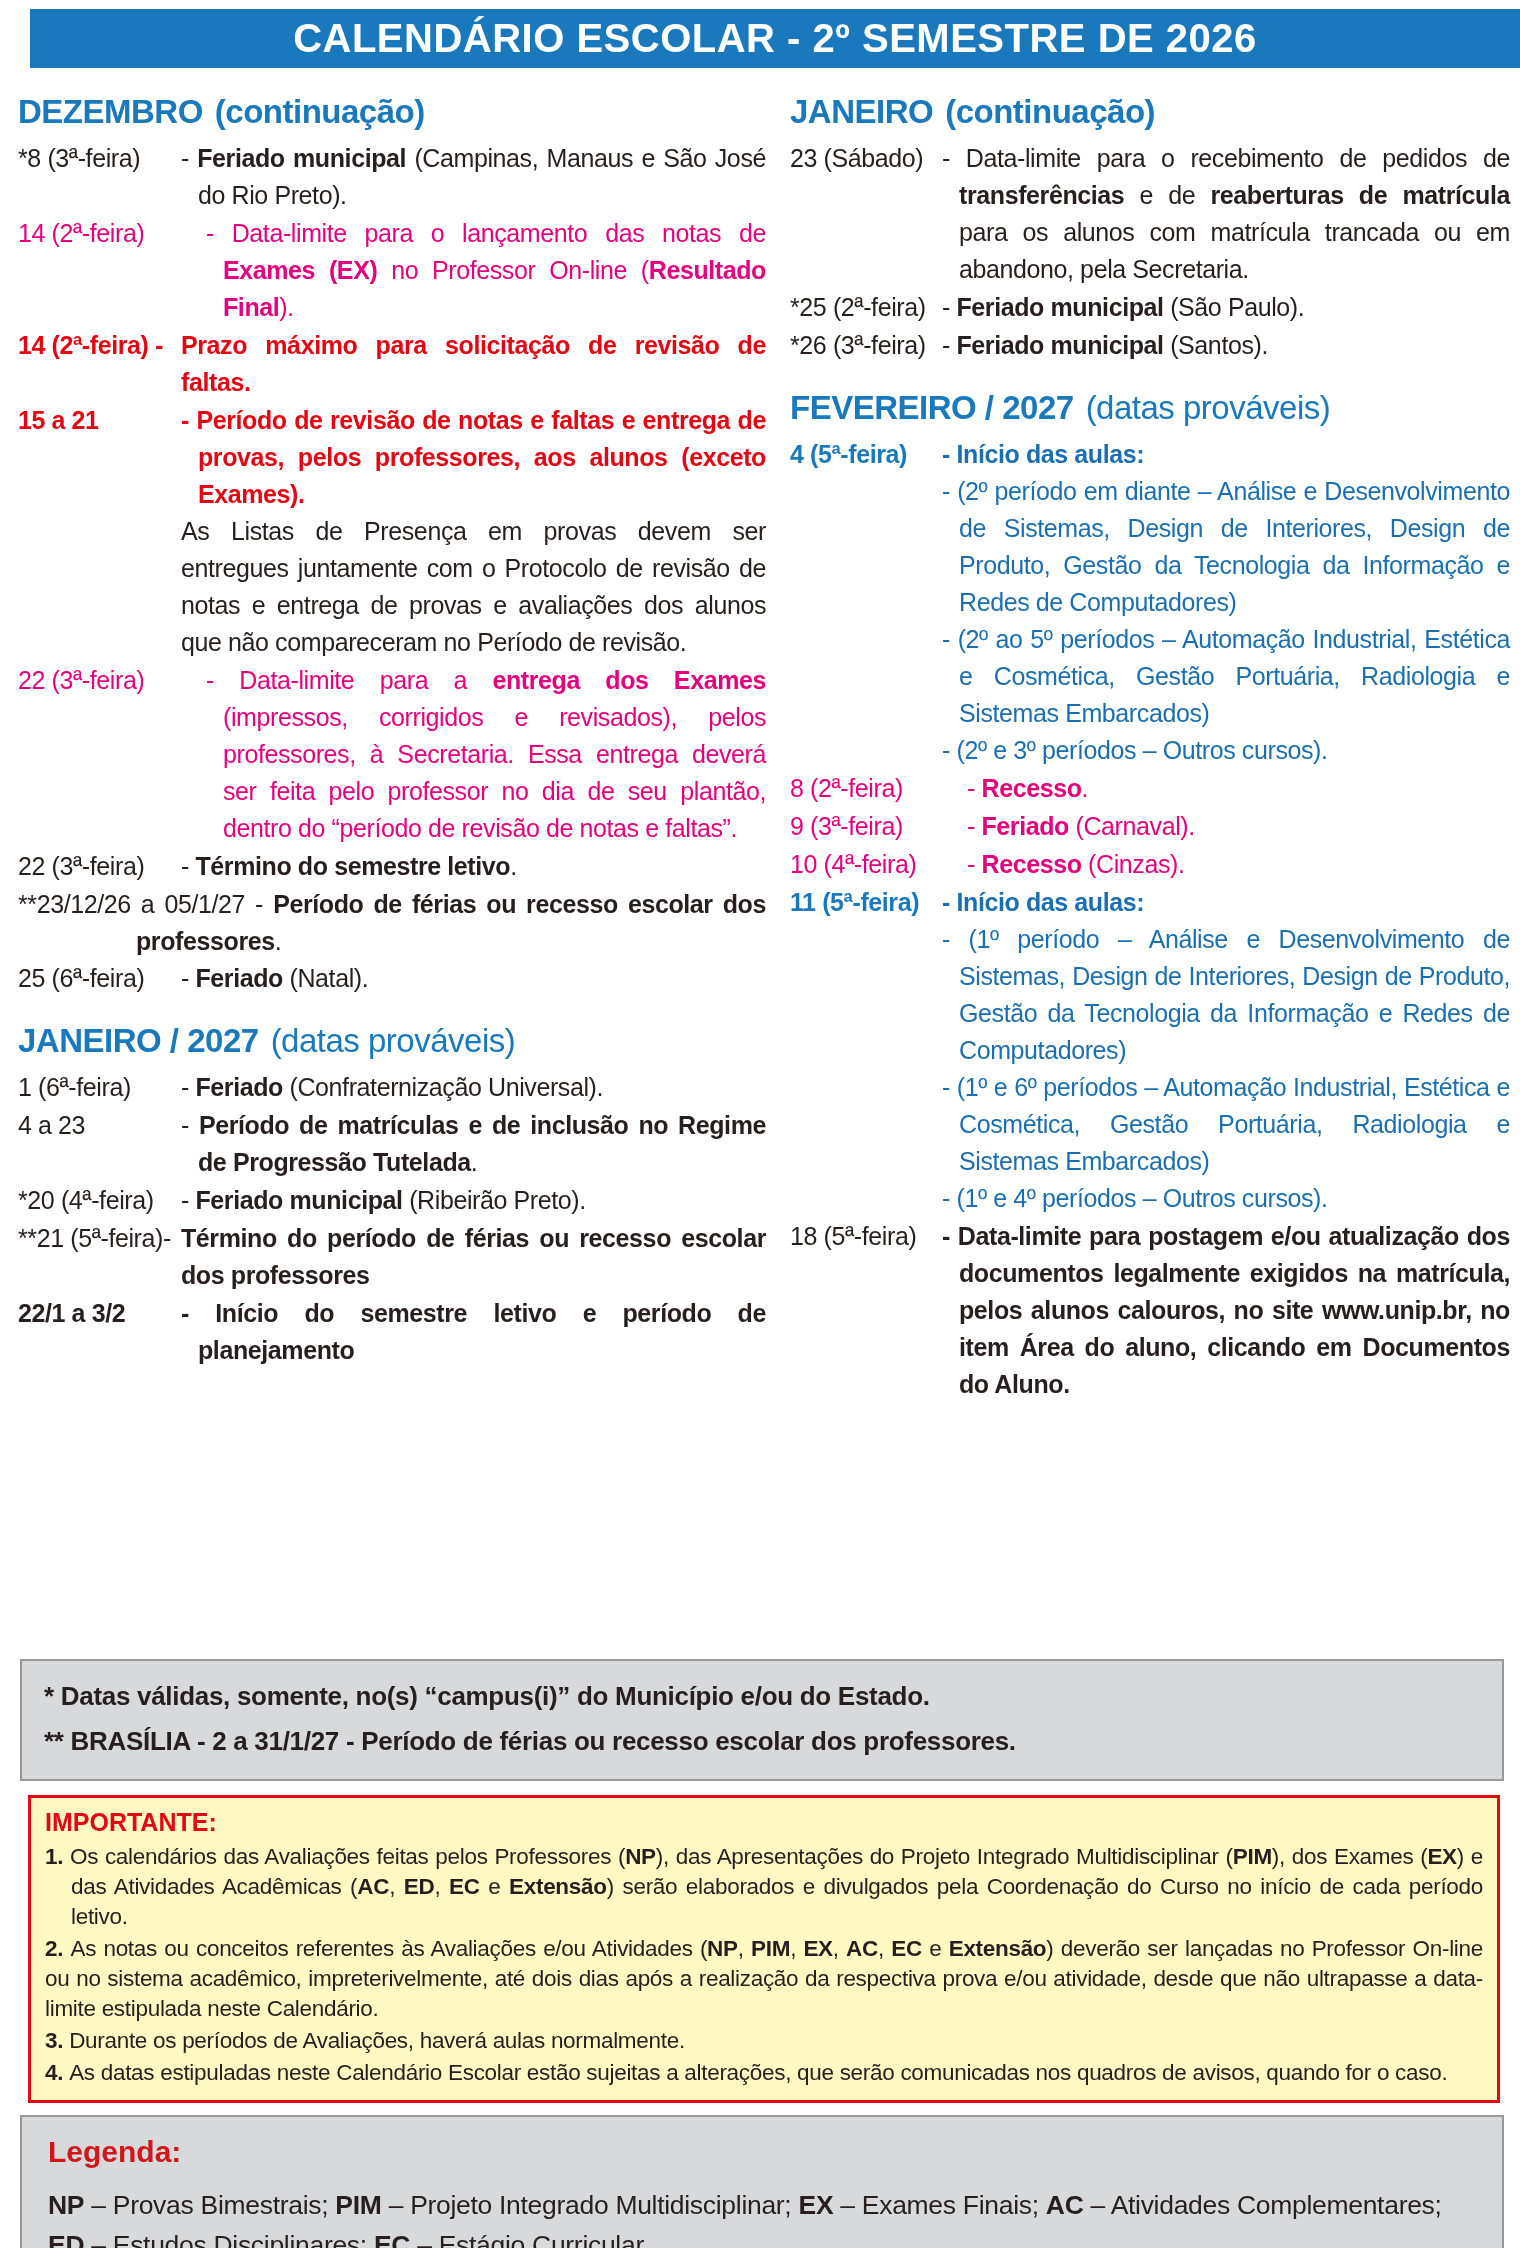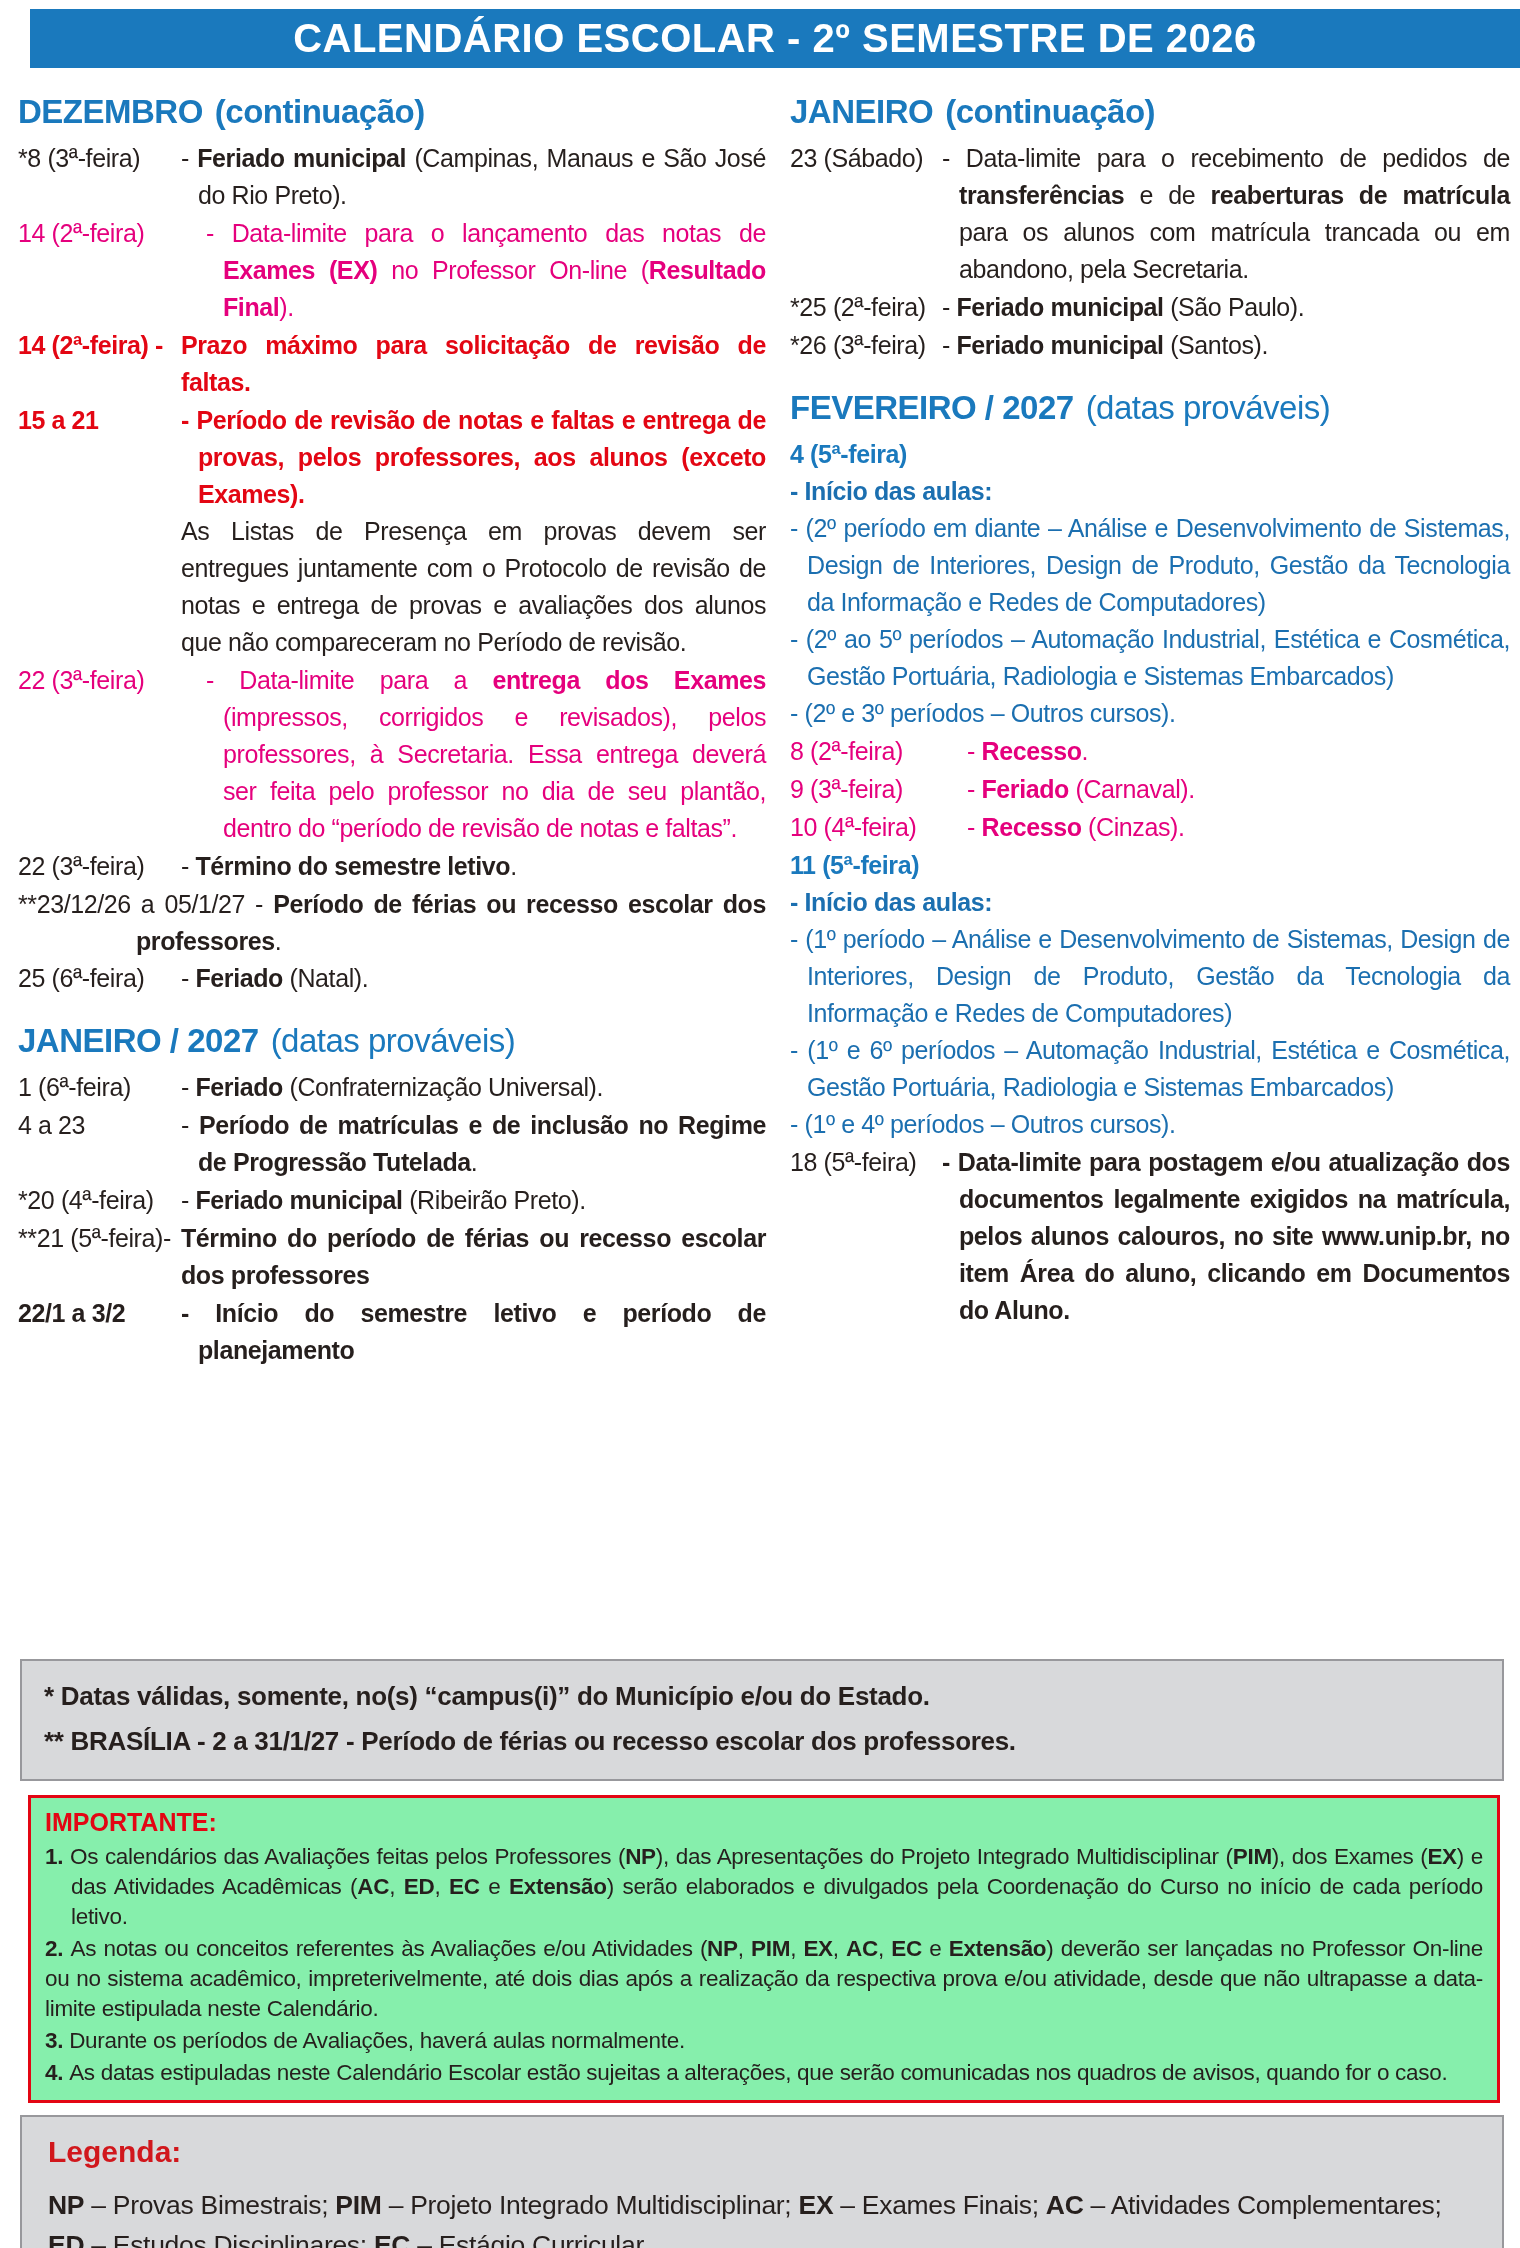--- a/index.html
+++ b/index.html
@@ -39,33 +39,33 @@
   .body{flex:1;min-width:0;}
   p.para,p.note,p.fullpara{margin:0;text-align:justify;}
   p.para{padding-left:17px;text-indent:-17px;}
   p.fullpara{padding-left:118px;text-indent:-118px;}
 
   .b{font-weight:bold;}
   .it{}
   .black{color:#261f1d;}
   .pink{color:#e5007d;gap:25px;}
   .red{color:#e30613;}
-  .blue{color:#1b6fb0;flex-direction:column;}
+  .blue{color:#1b6fb0;}
   .blue .date{color:#1a79bd;}
 
   
   .bottom{position:absolute;left:20px;right:16px;top:1659px;}
   .graybox{
     background:#d8d9db;border:2px solid #98989c;box-sizing:border-box;
   }
   .footnotes{height:122px;padding:13px 22px 0 22px;}
   .footnotes p{margin:0;font-size:26px;line-height:45px;letter-spacing:-0.3px;}
 
   .redbox{
-    margin:14px 4px 12px 8px;border:3px solid #e30613;background:#86efac;
+    margin:14px 4px 12px 8px;border:3px solid #e30613;background:#fef9c3;
     box-sizing:border-box;padding:8px 14px 10px 14px;
   }
   .imp-title{color:#e30613;font-weight:bold;font-size:25px;line-height:32px;margin:0 0 4px 0;}
   #imp-items p{margin:2px 0;font-size:22.5px;line-height:30px;letter-spacing:-0.3px;text-align:justify;}
   #imp-items p.hang{padding-left:26px;text-indent:-26px;}
 
   .legendbox{padding:16px 26px 0 26px;min-height:160px;}
   .leg-title{color:#d1171c;font-weight:bold;font-size:30px;line-height:38px;margin:0 0 14px 0;}
   #leg-lines p{margin:0;font-size:26.5px;line-height:40px;letter-spacing:-0.3px;}
 </style>

